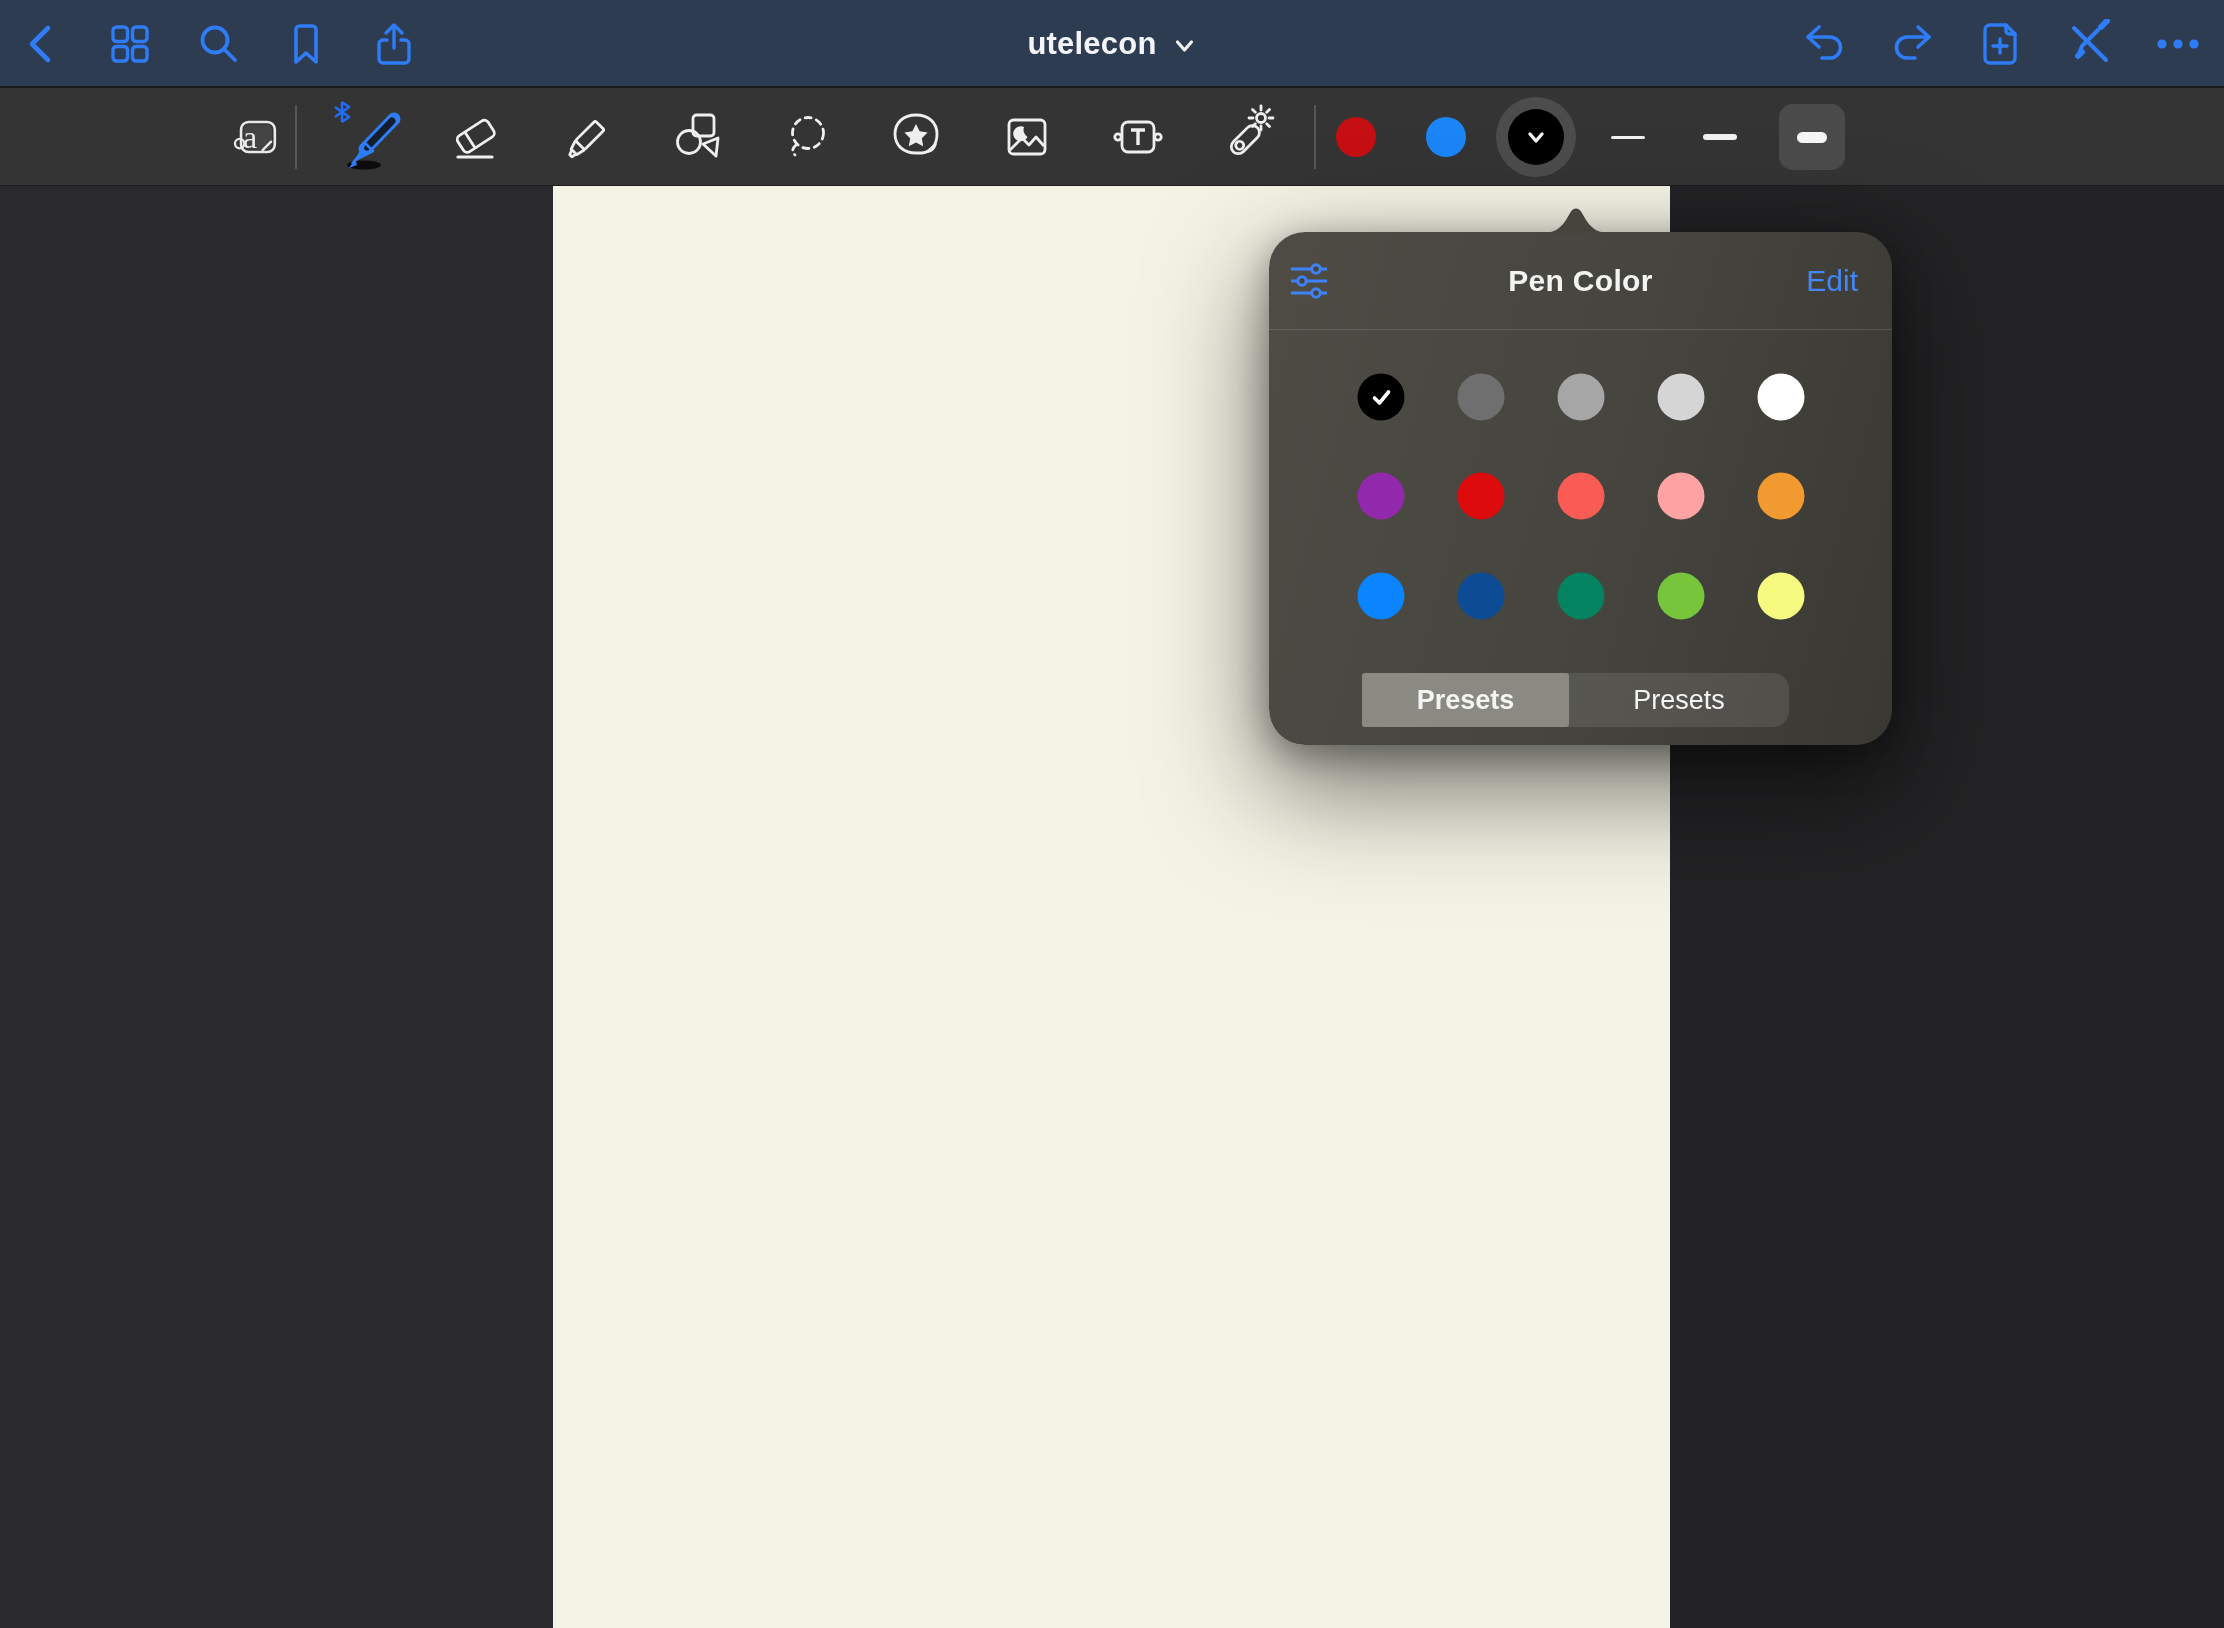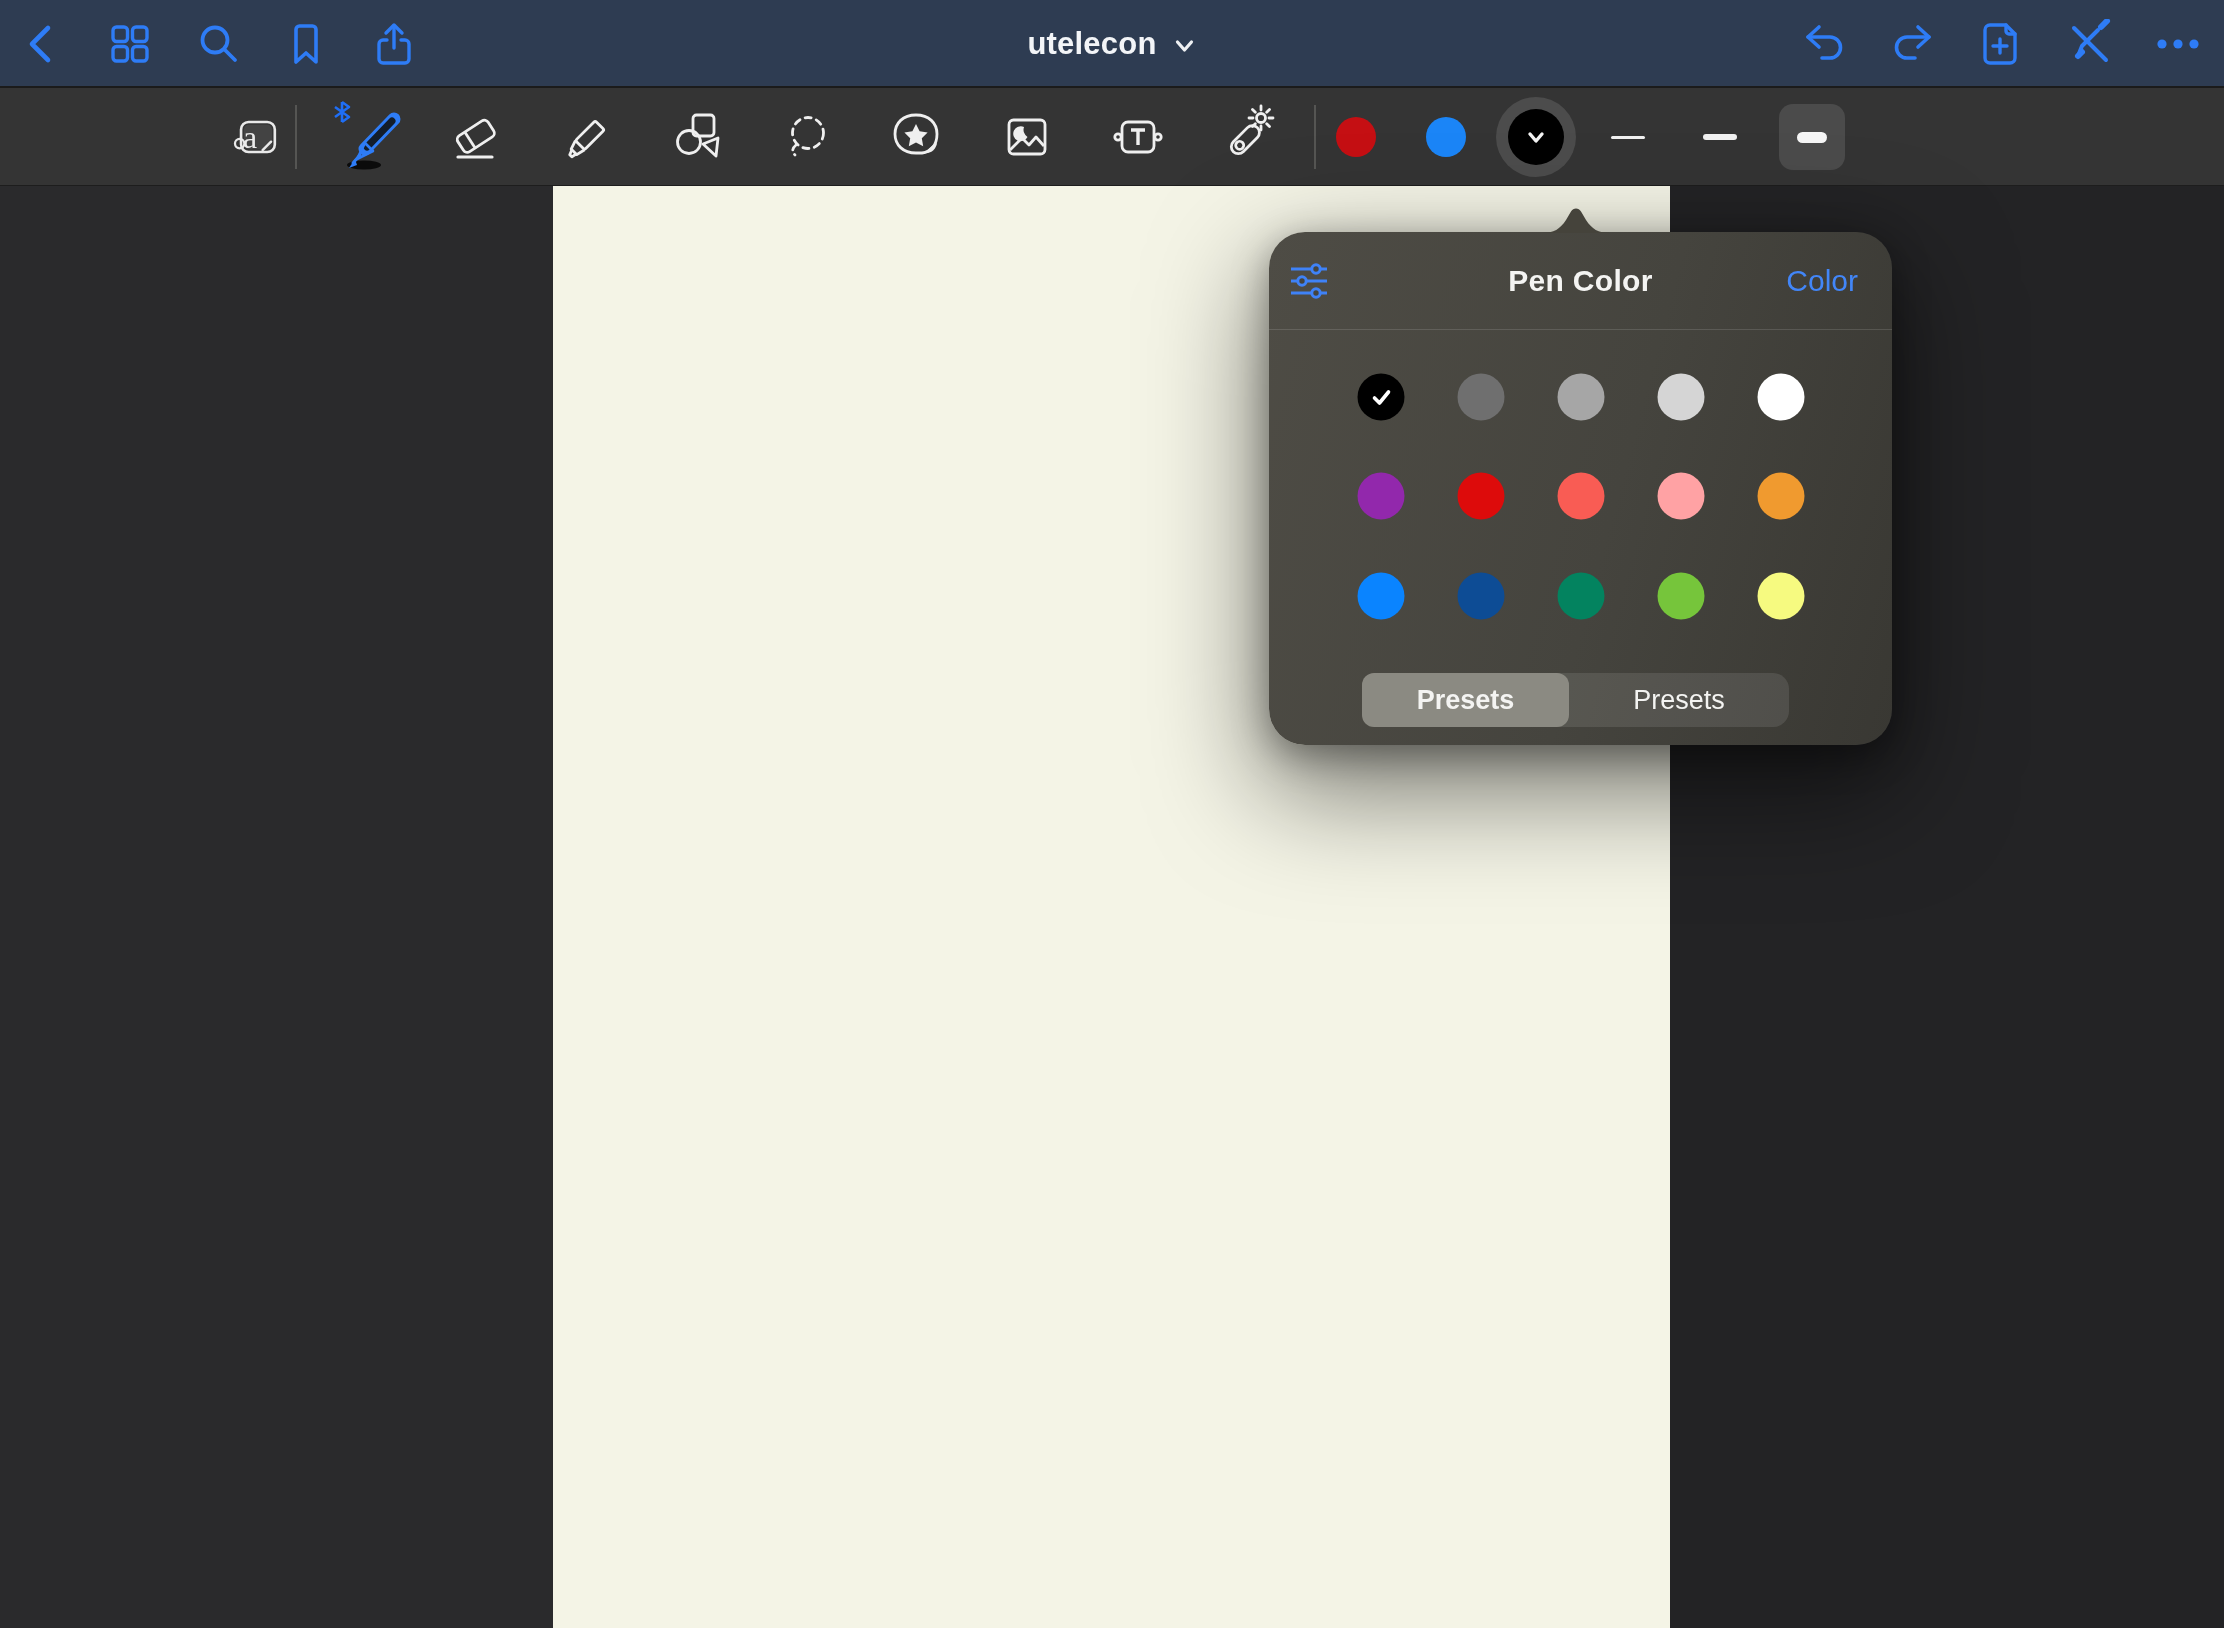--- a/index.html
+++ b/index.html
@@ -87,21 +87,21 @@
     position: absolute; right: 34px; top: 0; height: 98px;
     display: flex; align-items: center; color: #4286f8; font-size: 30px;
   }
   .swatch { position: absolute; width: 47px; height: 47px; border-radius: 50%;
     transform: translate(-50%, -50%); display: flex; align-items: center; justify-content: center; }
   .tabbar {
     position: absolute; left: 93px; top: 441px; width: 427px; height: 54px;
     border-radius: 16px; background: rgba(255,255,255,0.10); display: flex;
   }
   .tab { flex: 1 1 0; display: flex; align-items: center; justify-content: center;
-    color: #f4f4f2; font-size: 27px; border-radius: 12px; }
+    color: #f4f4f2; font-size: 27px; border-radius: 3px; }
   .tab.selected { background: #8b8a82; font-weight: 700; flex: 0 0 207px; }
 
   svg { display: block; }
 </style>
 </head>
 <body>
 
 <div class="app">
 
   <header class="navbar">
@@ -351,21 +351,21 @@
       <div class="popover-header">
         <div class="sliders-btn">
           <svg width="42" height="38" viewBox="0 0 42 38" fill="none" stroke="#3f82f7" stroke-width="3">
             <path d="M3 7 H39 M3 19 H39 M3 31 H39"></path>
             <circle cx="28" cy="7" r="4.2" fill="#45443e"></circle>
             <circle cx="14" cy="19" r="4.2" fill="#45443e"></circle>
             <circle cx="28" cy="31" r="4.2" fill="#45443e"></circle>
           </svg>
         </div>
         <div class="popover-title">Pen Color</div>
-        <div class="edit-link">Color</div>
+        <div class="edit-link">Edit</div>
       </div>
 
       <div class="swatch" style="left: 112px; top: 165px; background: rgb(0, 0, 0);">
         <svg width="26" height="26" viewBox="0 0 26 26" fill="none" stroke="#ffffff" stroke-width="3.6" stroke-linecap="round" stroke-linejoin="round">
             <path d="M6 13.5 L11 18.5 L20 7.5"></path>
           </svg>
       </div>
       <div class="swatch" style="left: 212px; top: 165px; background: rgb(111, 111, 111);"></div>
       <div class="swatch" style="left: 312px; top: 165px; background: rgb(166, 166, 166);"></div>
       <div class="swatch" style="left: 412px; top: 165px; background: rgb(213, 213, 213);"></div>

